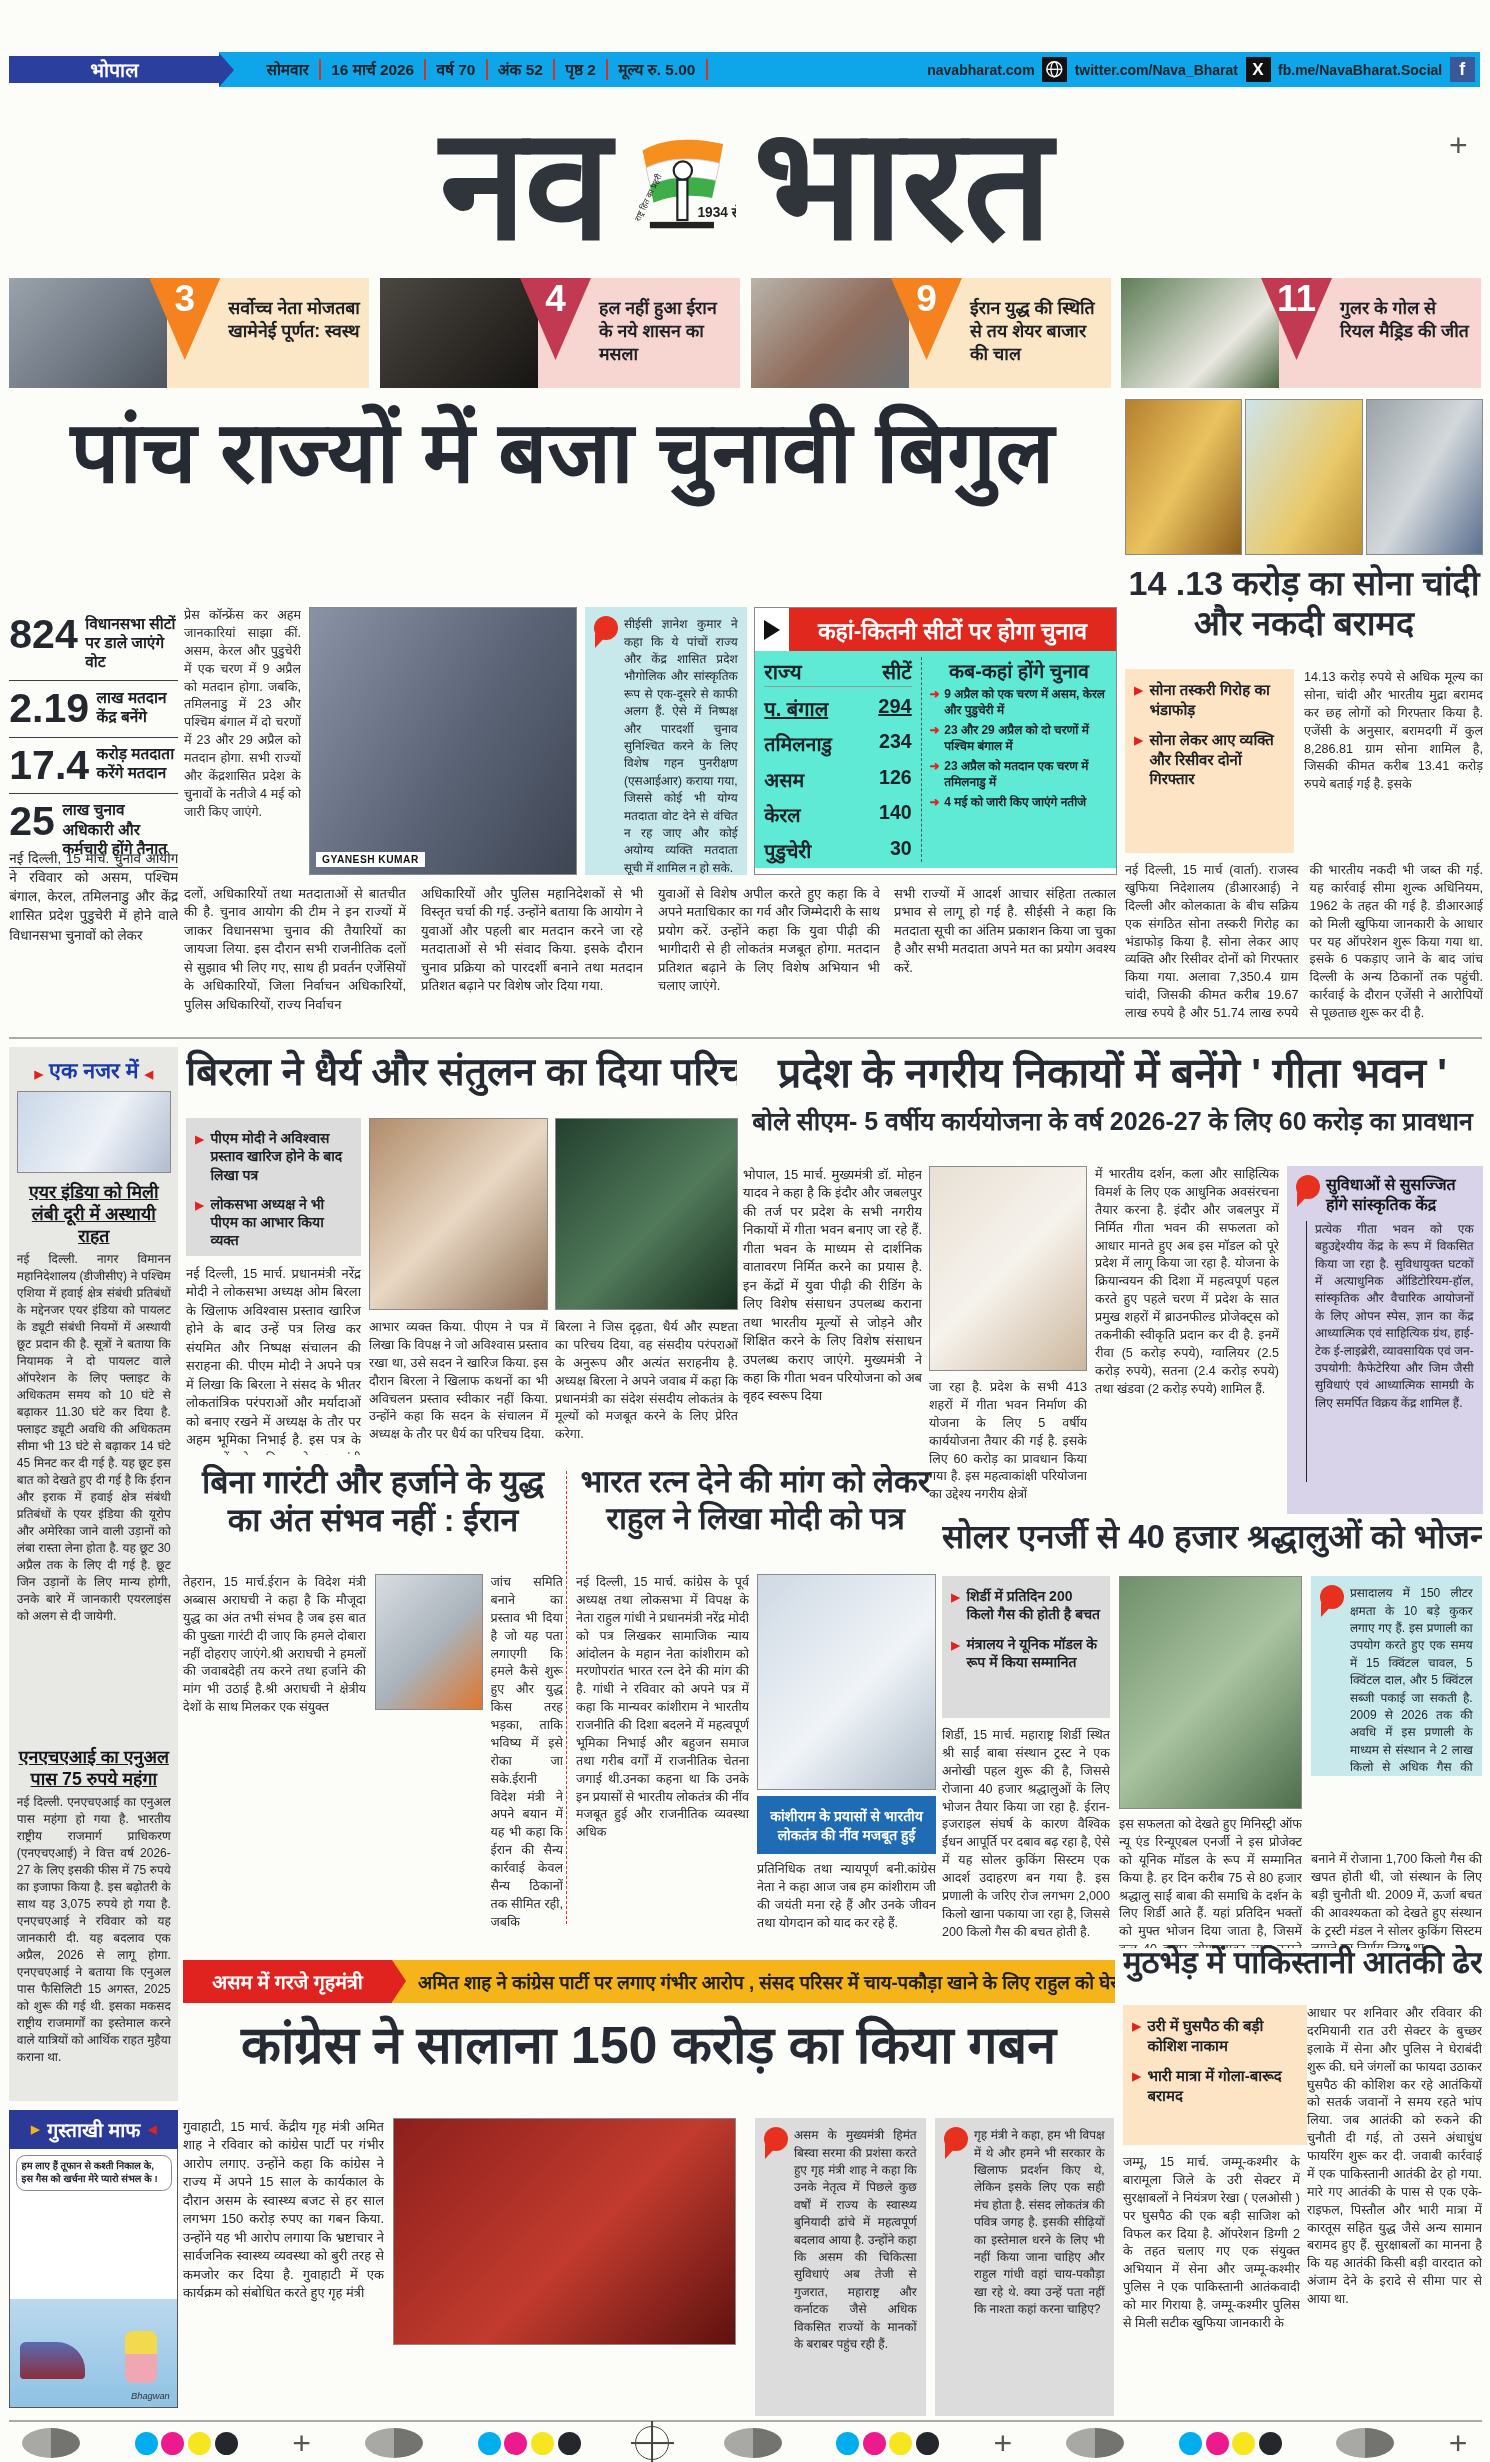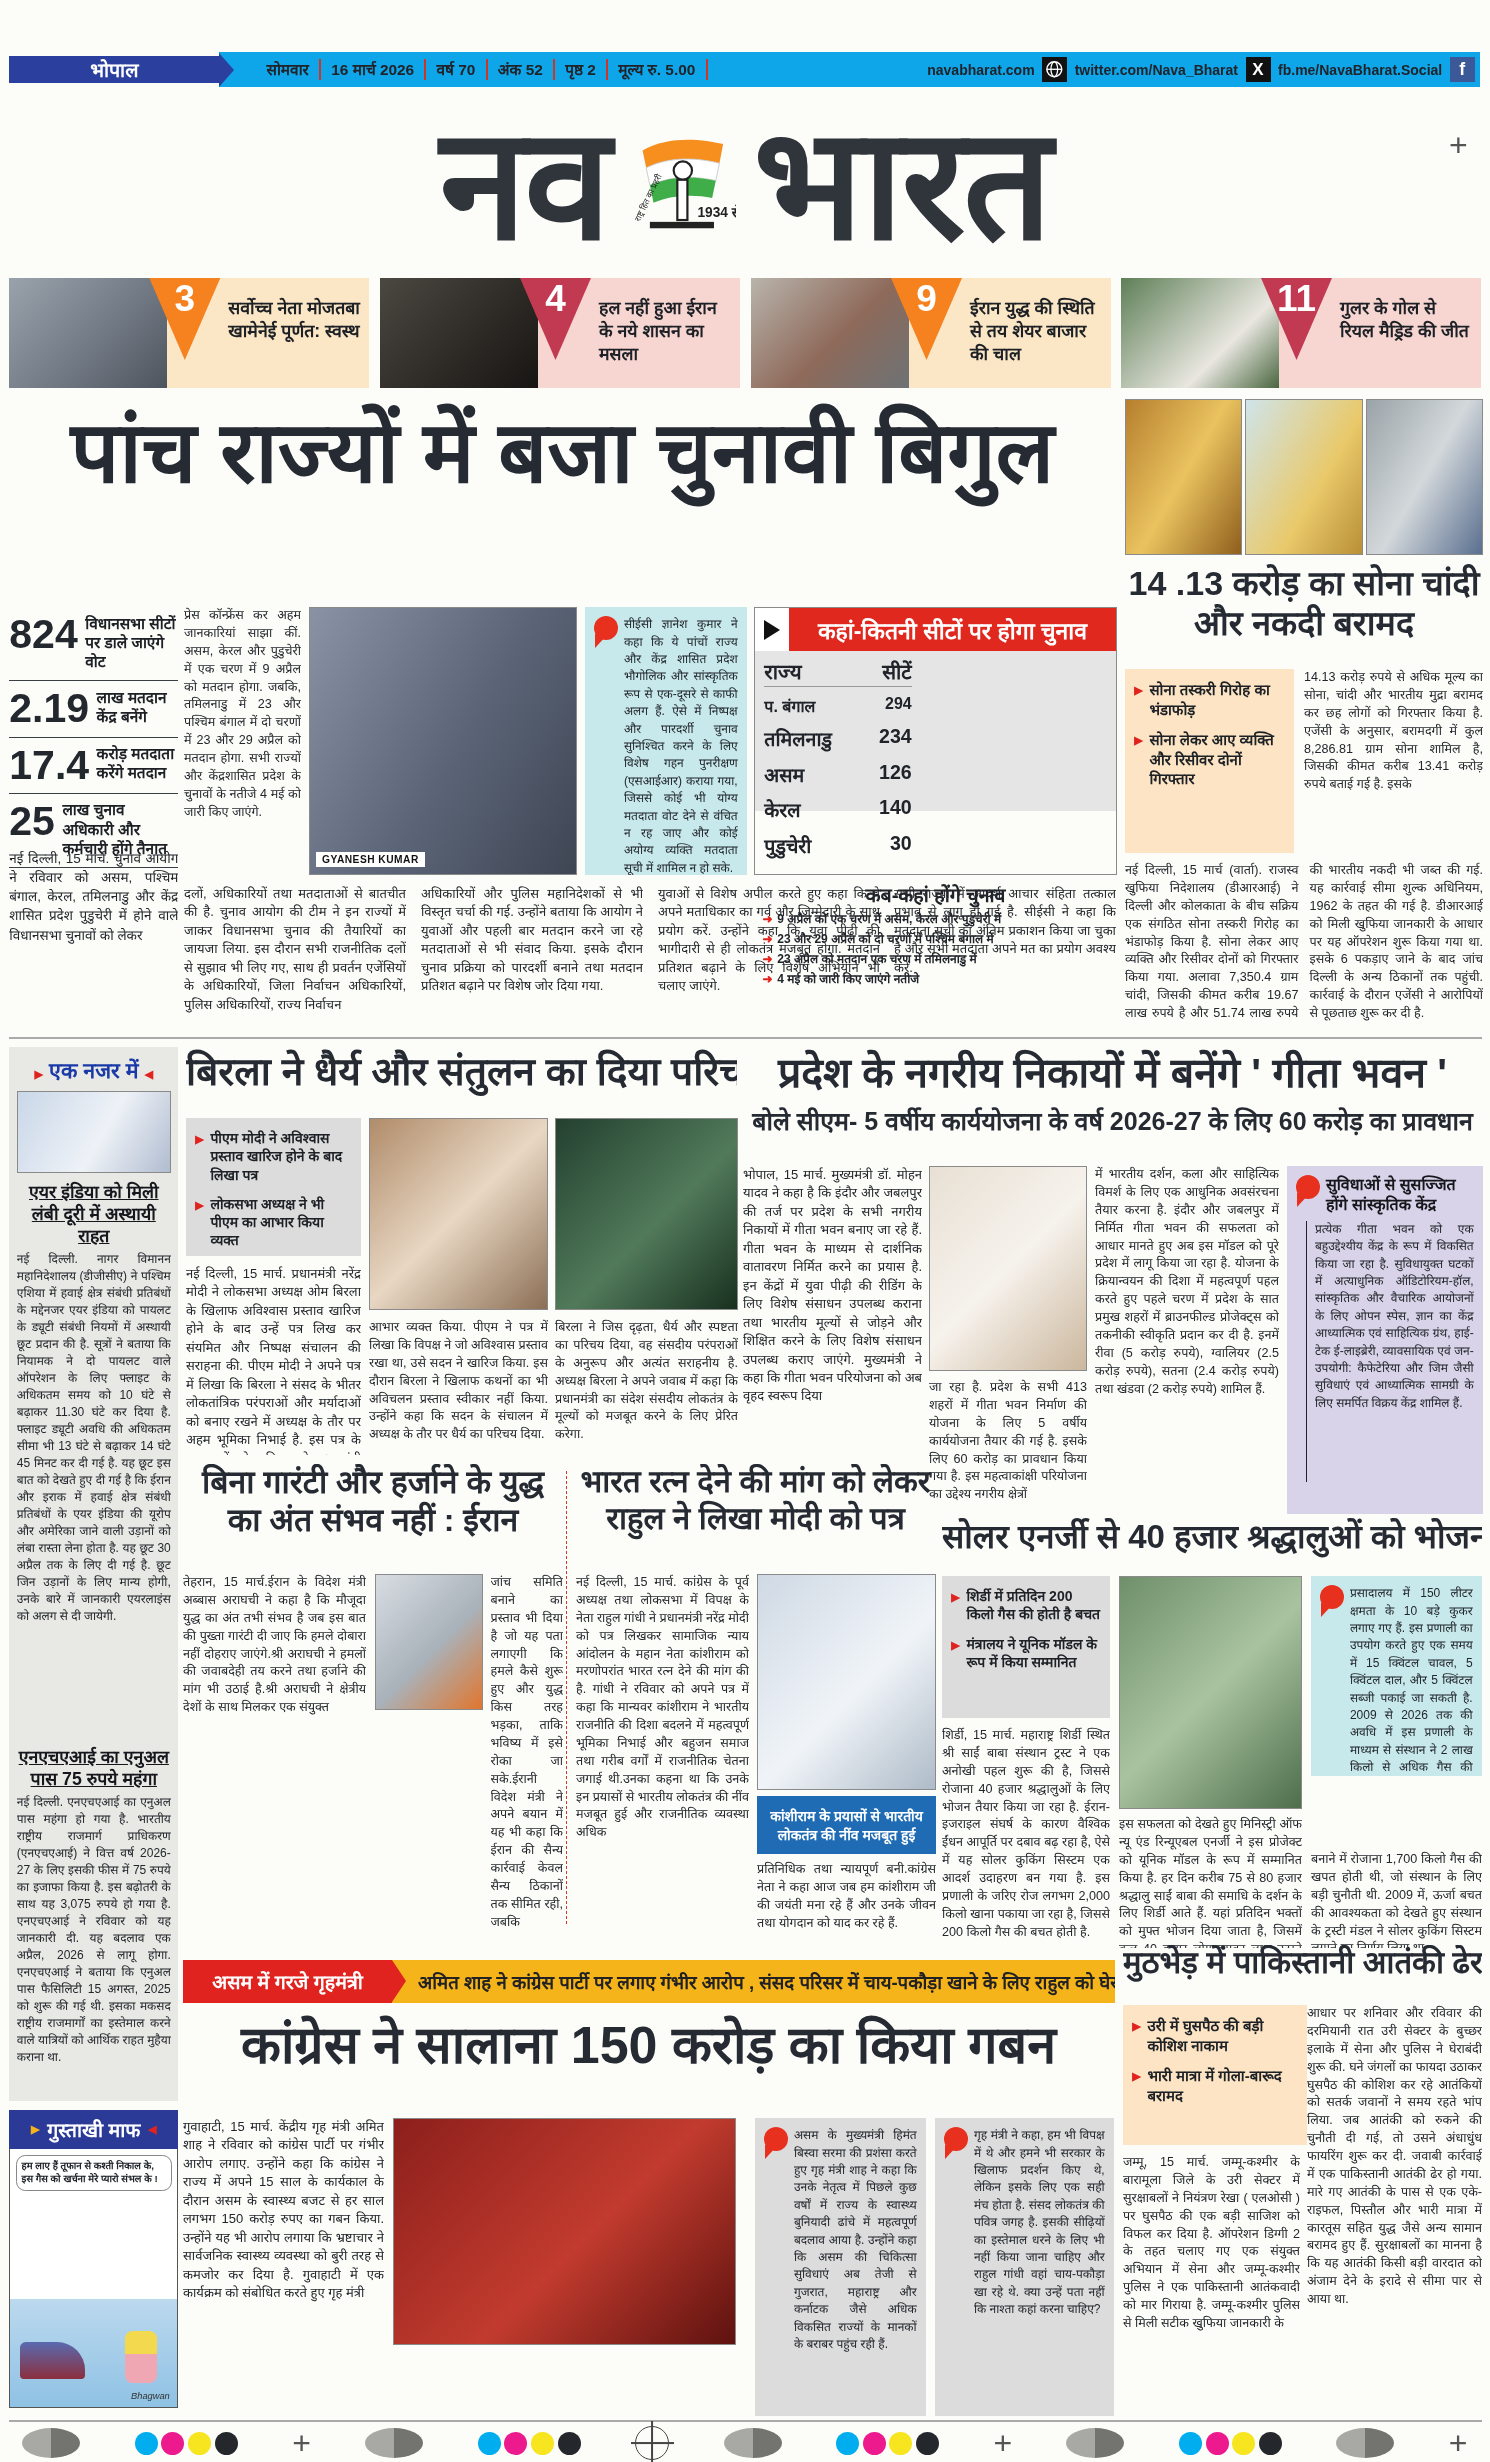--- a/index.html
+++ b/index.html
@@ -189,27 +189,27 @@
   </div>
   <div class="abs photo" style="left:309px;top:607px;width:268px;height:268px;background:linear-gradient(120deg,#8a93a5,#5b6476 55%,#3e4654);">
     <span class="chip">GYANESH KUMAR</span>
   </div>
 
   <div class="abs" style="left:754px;top:607px;width:363px;height:268px;border:0.9px solid #8a8a8a;box-sizing:border-box;">
     <div style="height:43px;background:#e0281e;display:flex;align-items:center;">
       <span class="ibx-play"></span>
       <span style="flex:1;text-align:center;color:#fff;font-weight:800;font-size:23px;">कहां-कितनी सीटों पर होगा चुनाव</span>
     </div>
-    <div style="display:flex;height:160px;background:#e5e5e5;flex-direction:column;">
+    <div style="display:flex;height:217px;background:#5eead4;">
       <div style="width:166px;padding:5.6px 9.3px;box-sizing:border-box;">
         <div style="display:flex;justify-content:space-between;font-weight:800;font-size:20.5px;border-bottom:0.9px solid #999;padding-bottom:1.9px;">
           <span>राज्य</span>
           <span>सीटें</span>
         </div>
-        <div style="display:flex;justify-content:space-between;font-size:16px;font-weight:700;margin-top:7.5px;">
+        <div style="display:flex;justify-content:space-between;font-size:20px;font-weight:700;margin-top:7.5px;text-decoration:underline;">
           <span>प. बंगाल</span>
             <span>294</span>
         </div>
         <div style="display:flex;justify-content:space-between;font-size:19.6px;font-weight:700;margin-top:8.4px;">
           <span>तमिलनाडु</span>
             <span>234</span>
         </div>
         <div style="display:flex;justify-content:space-between;font-size:19.6px;font-weight:700;margin-top:8.4px;">
           <span>असम</span>
             <span>126</span>

